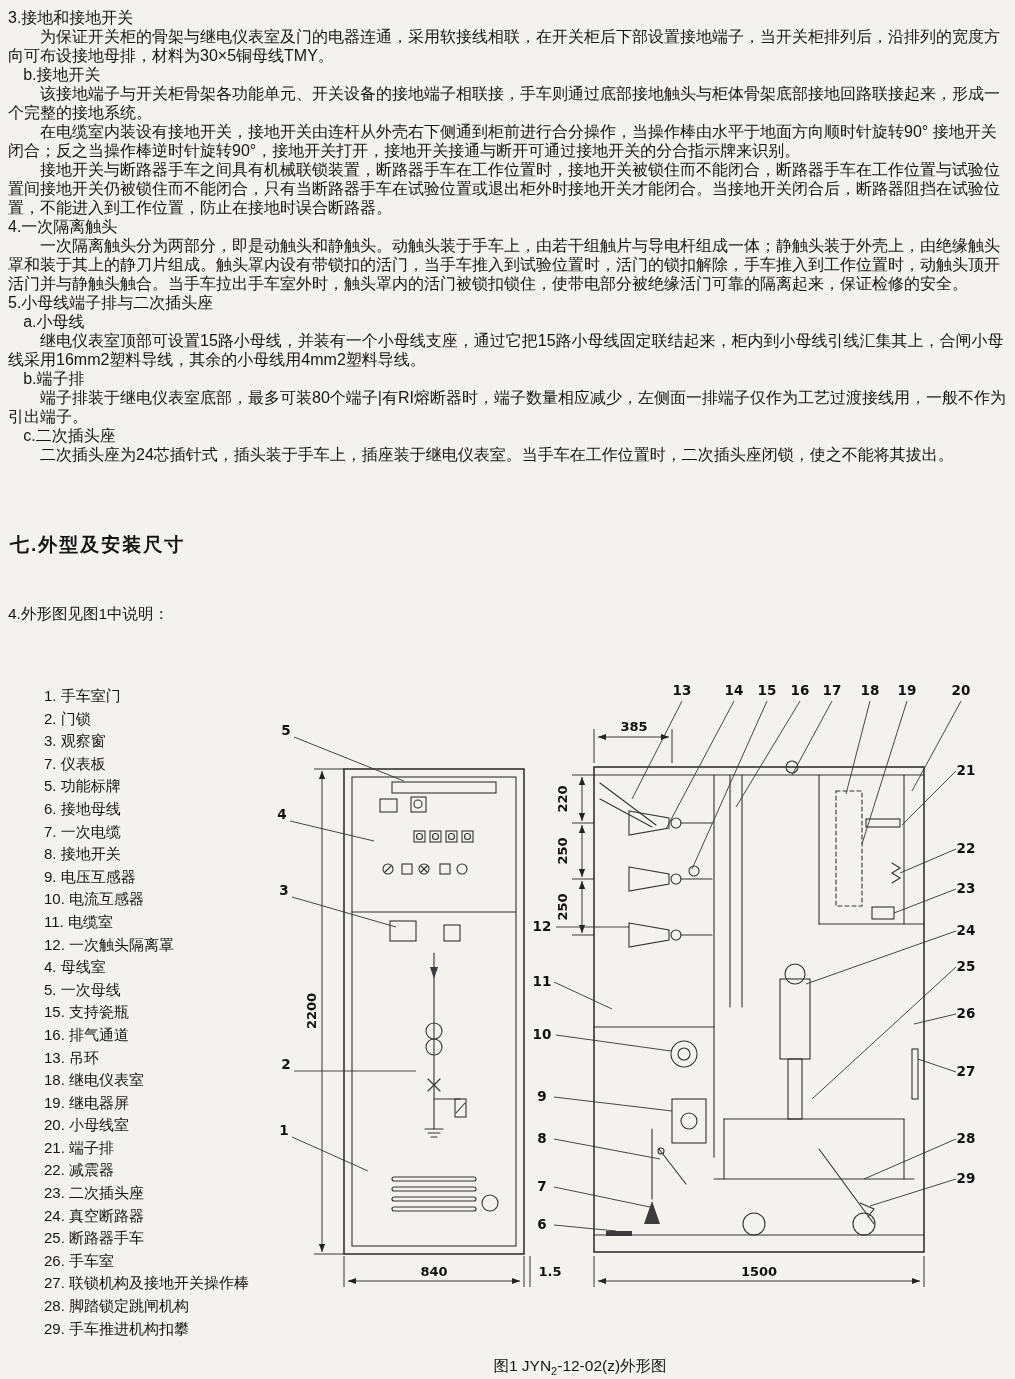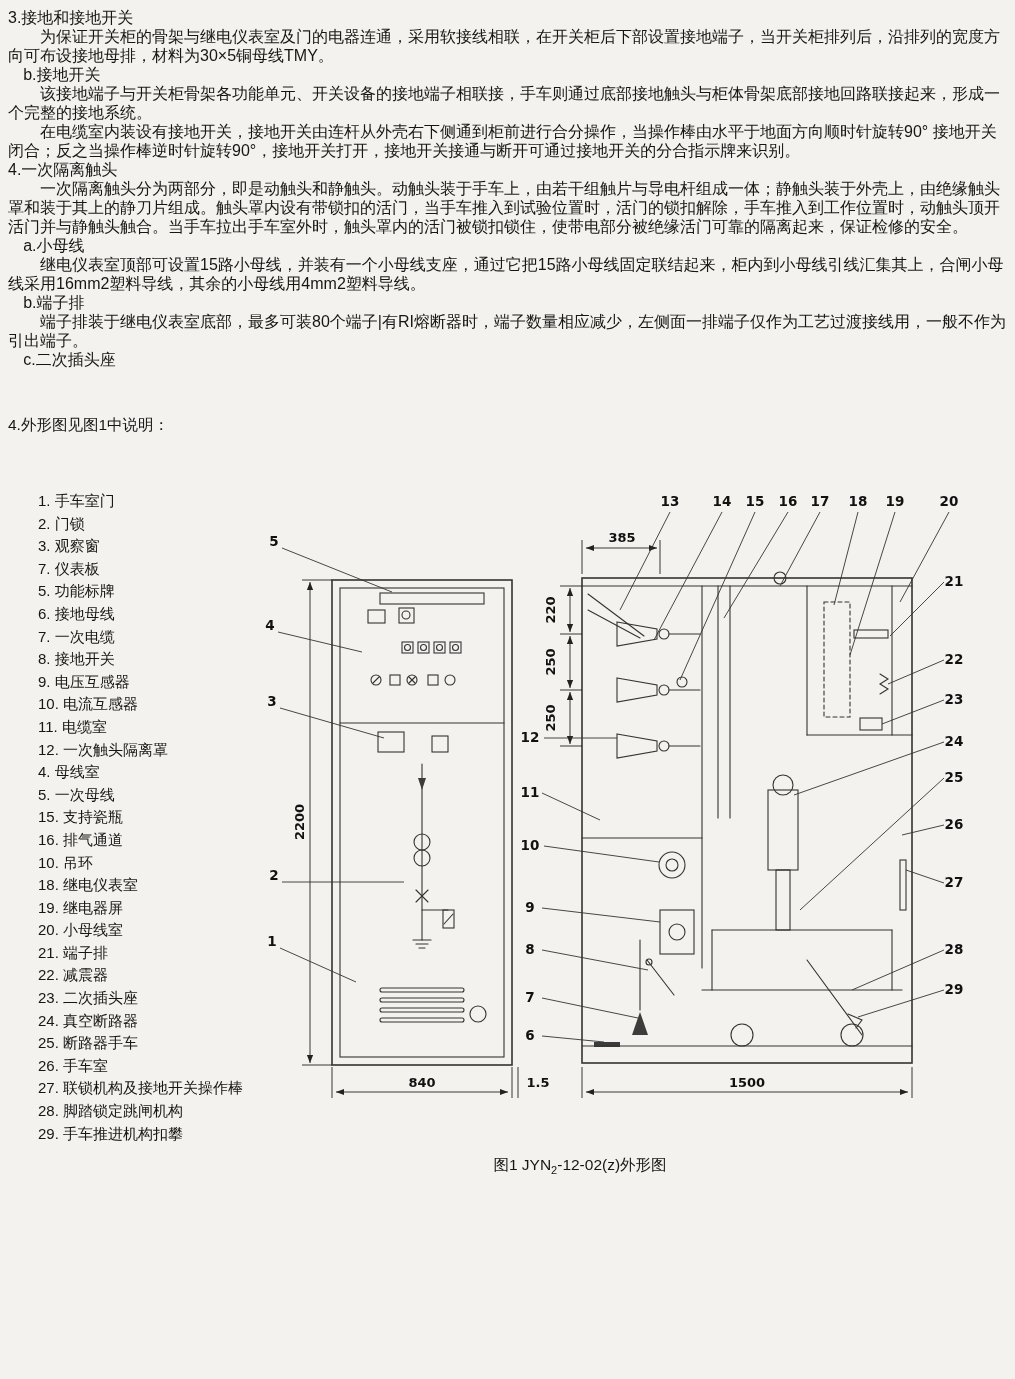--- a/index.html
+++ b/index.html
@@ -13,21 +13,21 @@
   .page { width: 1015px; height: 1379px; overflow: hidden; padding: 8px 9px 0 8px; }
 
   .para { margin: 0; font-size: 16px; line-height: 19px; }
   .para.body { text-indent: 2em; }
   .para.sub  { padding-left: 0.95em; }
 
   .section-heading { font-size: 19px; font-weight: bold; letter-spacing: 2px; margin: 68px 0 0 2px; }
   .figure-intro { font-size: 15.5px; margin: 46px 0 0 0; }
 
   .figure-area { display: flex; align-items: flex-start; margin-top: 42px; }
-  .parts-list { list-style: none; margin: 8px; padding: 4px 0 0 22px; width: 228px; flex: none; }
+  .parts-list { list-style: none; margin: 14px; padding: 4px 0 0 22px; width: 228px; flex: none; }
   .parts-list li { font-size: 15px; line-height: 22.6px; white-space: nowrap; }
   .diagram-wrap { flex: none; width: 770px; }
 
   .caption { font-size: 15.5px; margin: 2px 0 0 187px; width: 770px; text-align: center; }
   .caption sub { font-size: 11px; }
 
   svg text { font-family: "DejaVu Sans", "Liberation Sans", sans-serif; }
   .draw { fill: none; stroke: #333; stroke-width: 1.1; stroke-linecap: round; }
   .draw .thick { stroke-width: 1.6; }
   .draw .dashed { stroke-dasharray: 4 3; }
@@ -41,29 +41,33 @@
 <body>
 
 <div class="page">
 
   <div id="doc-paragraphs">
       <p class="para head">3.接地和接地开关</p>
       <p class="para body">为保证开关柜的骨架与继电仪表室及门的电器连通，采用软接线相联，在开关柜后下部设置接地端子，当开关柜排列后，沿排列的宽度方向可布设接地母排，材料为30×5铜母线TMY。</p>
       <p class="para sub">b.接地开关</p>
       <p class="para body">该接地端子与开关柜骨架各功能单元、开关设备的接地端子相联接，手车则通过底部接地触头与柜体骨架底部接地回路联接起来，形成一个完整的接地系统。</p>
       <p class="para body">在电缆室内装设有接地开关，接地开关由连杆从外壳右下侧通到柜前进行合分操作，当操作棒由水平于地面方向顺时针旋转90° 接地开关闭合；反之当操作棒逆时针旋转90°，接地开关打开，接地开关接通与断开可通过接地开关的分合指示牌来识别。</p>
+      <p class="para body">接地开关与断路器手车之间具有机械联锁装置，断路器手车在工作位置时，接地开关被锁住而不能闭合，断路器手车在工作位置与试验位置间接地开关仍被锁住而不能闭合，只有当断路器手车在试验位置或退出柜外时接地开关才能闭合。当接地开关闭合后，断路器阻挡在试验位置，不能进入到工作位置，防止在接地时误合断路器。</p>
       <p class="para head">4.一次隔离触头</p>
       <p class="para body">一次隔离触头分为两部分，即是动触头和静触头。动触头装于手车上，由若干组触片与导电杆组成一体；静触头装于外壳上，由绝缘触头罩和装于其上的静刀片组成。触头罩内设有带锁扣的活门，当手车推入到试验位置时，活门的锁扣解除，手车推入到工作位置时，动触头顶开活门并与静触头触合。当手车拉出手车室外时，触头罩内的活门被锁扣锁住，使带电部分被绝缘活门可靠的隔离起来，保证检修的安全。</p>
+      <p class="para head">5.小母线端子排与二次插头座</p>
       <p class="para sub">a.小母线</p>
       <p class="para body">继电仪表室顶部可设置15路小母线，并装有一个小母线支座，通过它把15路小母线固定联结起来，柜内到小母线引线汇集其上，合闸小母线采用16mm2塑料导线，其余的小母线用4mm2塑料导线。</p>
       <p class="para sub">b.端子排</p>
       <p class="para body">端子排装于继电仪表室底部，最多可装80个端子|有RI熔断器时，端子数量相应减少，左侧面一排端子仅作为工艺过渡接线用，一般不作为引出端子。</p>
       <p class="para sub">c.二次插头座</p>
+      <p class="para body">二次插头座为24芯插针式，插头装于手车上，插座装于继电仪表室。当手车在工作位置时，二次插头座闭锁，使之不能将其拔出。</p>
     </div>
 
+  <h2 class="section-heading">七.外型及安装尺寸</h2>
 
   <p class="figure-intro">4.外形图见图1中说明：</p>
 
   <div class="figure-area">
 
     <ul class="parts-list" id="parts-list">
         <li>1. 手车室门</li>
         <li>2. 门锁</li>
         <li>3. 观察窗</li>
         <li>7. 仪表板</li>
@@ -72,21 +76,21 @@
         <li>7. 一次电缆</li>
         <li>8. 接地开关</li>
         <li>9. 电压互感器</li>
         <li>10. 电流互感器</li>
         <li>11. 电缆室</li>
         <li>12. 一次触头隔离罩</li>
         <li>4. 母线室</li>
         <li>5. 一次母线</li>
         <li>15. 支持瓷瓶</li>
         <li>16. 排气通道</li>
-        <li>10. 吊环</li>
+        <li>13. 吊环</li>
         <li>18. 继电仪表室</li>
         <li>19. 继电器屏</li>
         <li>20. 小母线室</li>
         <li>21. 端子排</li>
         <li>22. 减震器</li>
         <li>23. 二次插头座</li>
         <li>24. 真空断路器</li>
         <li>25. 断路器手车</li>
         <li>26. 手车室</li>
         <li>27. 联锁机构及接地开关操作棒</li>

